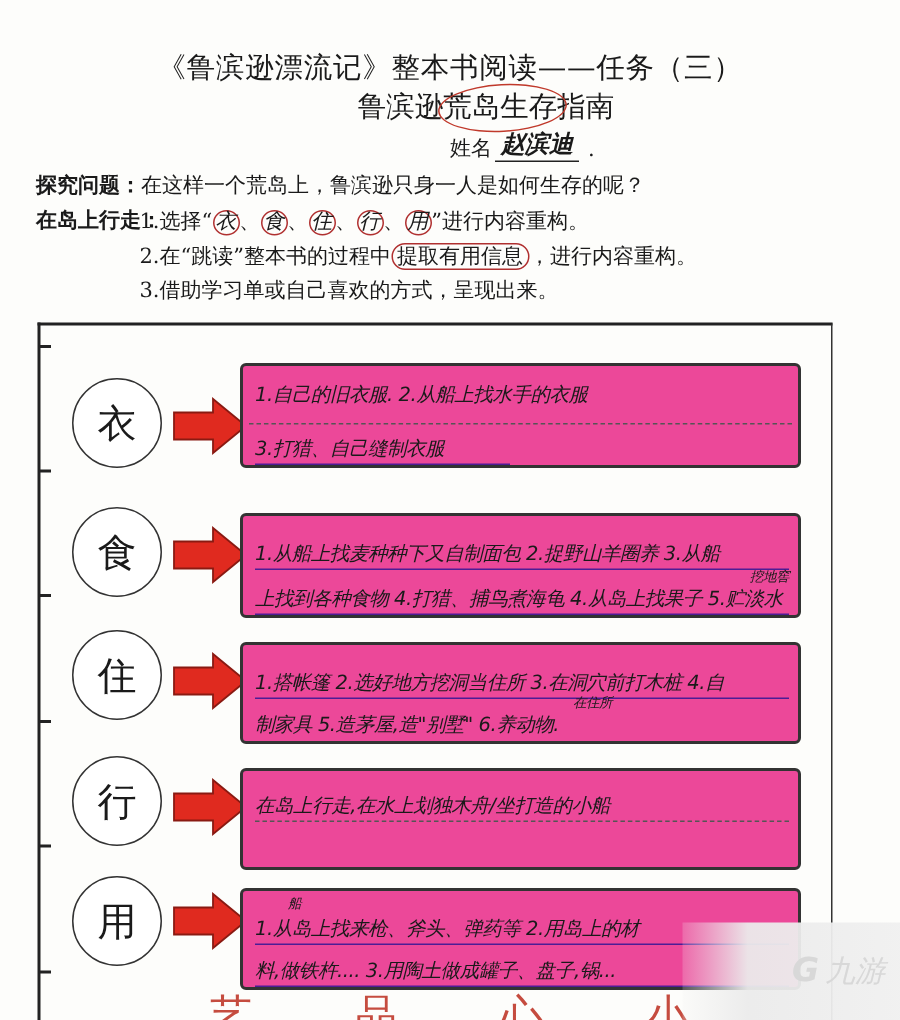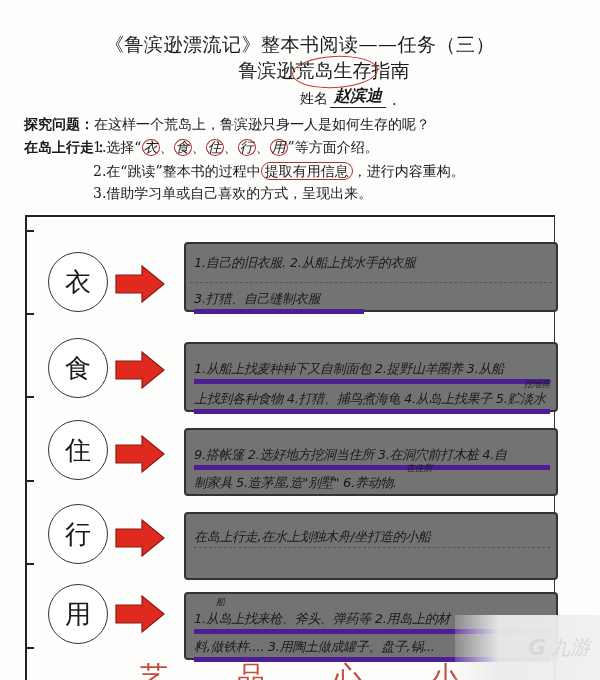--- a/index.html
+++ b/index.html
@@ -19,22 +19,22 @@
   .step { position: absolute; left: 93px; font-size: 14px; }
   .circ { display: inline-block; border: 1.3px solid #b03030; border-radius: 50%; padding: 0 1px; line-height: 15px; font-style: italic; }
   .oval-red { display: inline-block; border: 1.4px solid #b03030; border-radius: 12px; padding: 0 3px; line-height: 16px; }
 
   .frame { position: absolute; left: 25px; top: 215px; width: 530px; height: 480px; border-left: 2px solid #222; border-top: 2px solid #222; border-right: 1.5px solid #333; }
   .tick { position: absolute; left: 26px; width: 8px; height: 2px; background: #222; }
 
   .row { position: absolute; left: 0; width: 600px; }
   .circle { position: absolute; left: 48px; width: 60px; height: 60px; border: 1.3px solid #333; border-radius: 50%; background: #fff; display: flex; align-items: center; justify-content: center; font-size: 26px; font-family: "DejaVu Sans", sans-serif; font-weight: 300; }
   .arrow { position: absolute; left: 114px; width: 52px; height: 40px; }
-  .box { position: absolute; left: 184px; width: 374px; border: 2px solid #333; border-radius: 4px; background: #737373; font-family: "DejaVu Sans", sans-serif; font-size: 13px; font-style: italic; letter-spacing: -0.3px; }
-  .box .line { position: absolute; left: 8px; right: 6px; white-space: nowrap; overflow: hidden; border-bottom: 5px solid #4c1d95; padding-bottom: 1px; }
+  .box { position: absolute; left: 160px; width: 374px; border: 2px solid #333; border-radius: 4px; background: #ec4899; font-family: "DejaVu Sans", sans-serif; font-size: 13px; font-style: italic; letter-spacing: -0.3px; }
+  .box .line { position: absolute; left: 8px; right: 6px; white-space: nowrap; overflow: hidden; border-bottom: 1px solid #4c1d95; padding-bottom: 1px; }
   .box .dash { position: absolute; left: 4px; right: 4px; border-top: 1.2px dashed #555; }
   .note { position: absolute; font-size: 9px; font-family: "DejaVu Sans", sans-serif; font-style: italic; }
 
   .red-bottom { position: absolute; top: 658px; left: 140px; font-size: 28px; color: #c0392b; font-family: "DejaVu Sans", sans-serif; letter-spacing: 30px; opacity: 0.9; }
   .watermark { position: absolute; left: 455px; top: 615px; width: 145px; height: 65px; background: linear-gradient(90deg, rgba(240,240,240,0.2), rgba(235,235,235,0.95) 30%, rgba(240,240,240,0.95)); display: flex; align-items: center; justify-content: flex-end; padding-right: 10px; }
   .watermark .wm-logo { font-family: "DejaVu Sans", sans-serif; font-size: 22px; color: #d8d8d8; font-weight: bold; font-style: italic; }
   .watermark .wm-text { font-family: "DejaVu Sans", sans-serif; font-size: 20px; color: #d8d8d8; font-style: italic; margin-left: 4px; }
 </style>
 </head>
 <body>
@@ -49,21 +49,21 @@
   <span class="dot">.</span>
 </div>
 
 <div class="q-row" style="top:117px;">
   <span class="q-label">探究问题：</span><span>在这样一个荒岛上，鲁滨逊只身一人是如何生存的呢？</span>
 </div>
 <div class="q-row" style="top:140px;">
   <span class="q-label">在岛上行走：</span>
 </div>
 <div class="step" style="top:139px;">
-  <span>1.选择“</span><span class="circ">衣</span><span>、</span><span class="circ">食</span><span>、</span><span class="circ">住</span><span>、</span><span class="circ">行</span><span>、</span><span class="circ">用</span><span>”等方面介绍。</span>
+  <span>1.选择“</span><span class="circ">衣</span><span>、</span><span class="circ">食</span><span>、</span><span class="circ">住</span><span>、</span><span class="circ">行</span><span>、</span><span class="circ">用</span><span>”进行内容重构。</span>
 </div>
 <div class="step" style="top:162px;">
   <span>2.在“跳读”整本书的过程中</span><span class="oval-red">提取有用信息</span><span>，进行内容重构。</span>
 </div>
 <div class="step" style="top:185px;">3.借助学习单或自己喜欢的方式，呈现出来。</div>
 
 <div class="frame"></div>
 <div class="tick" style="top:230px;"></div>
 <div class="tick" style="top:313px;"></div>
 <div class="tick" style="top:396px;"></div>
@@ -94,21 +94,21 @@
     <div class="line" style="top:46px;">上找到各种食物 4.打猎、捕鸟煮海龟 4.从岛上找果子 5.贮淡水</div>
   </div>
 </div>
 
 <div class="row">
   <div class="circle" style="top:420px;">住</div>
   <svg class="arrow" style="top:434px;" viewBox="0 0 52 40">
       <path d="M2 11 L28 11 L28 2 L50 20 L28 38 L28 29 L2 29 Z" fill="#e02a1f" stroke="#8a1a12" stroke-width="1.2"></path>
     </svg>
   <div class="box" style="top:428px; height:68px;">
-    <div class="line" style="top:16px;">9.搭帐篷 2.选好地方挖洞当住所 3.在洞穴前打木桩 4.自</div>
+    <div class="line" style="top:16px;">1.搭帐篷 2.选好地方挖洞当住所 3.在洞穴前打木桩 4.自</div>
     <div class="note" style="top:32px; left:220px;">在住所</div>
     <div class="line" style="top:44px; right:auto; width:260px; border-bottom:none;">制家具 5.造茅屋,造"别墅" 6.养动物.</div>
   </div>
 </div>
 
 <div class="row">
   <div class="circle" style="top:504px;">行</div>
   <svg class="arrow" style="top:518px;" viewBox="0 0 52 40">
       <path d="M2 11 L28 11 L28 2 L50 20 L28 38 L28 29 L2 29 Z" fill="#e02a1f" stroke="#8a1a12" stroke-width="1.2"></path>
     </svg>

